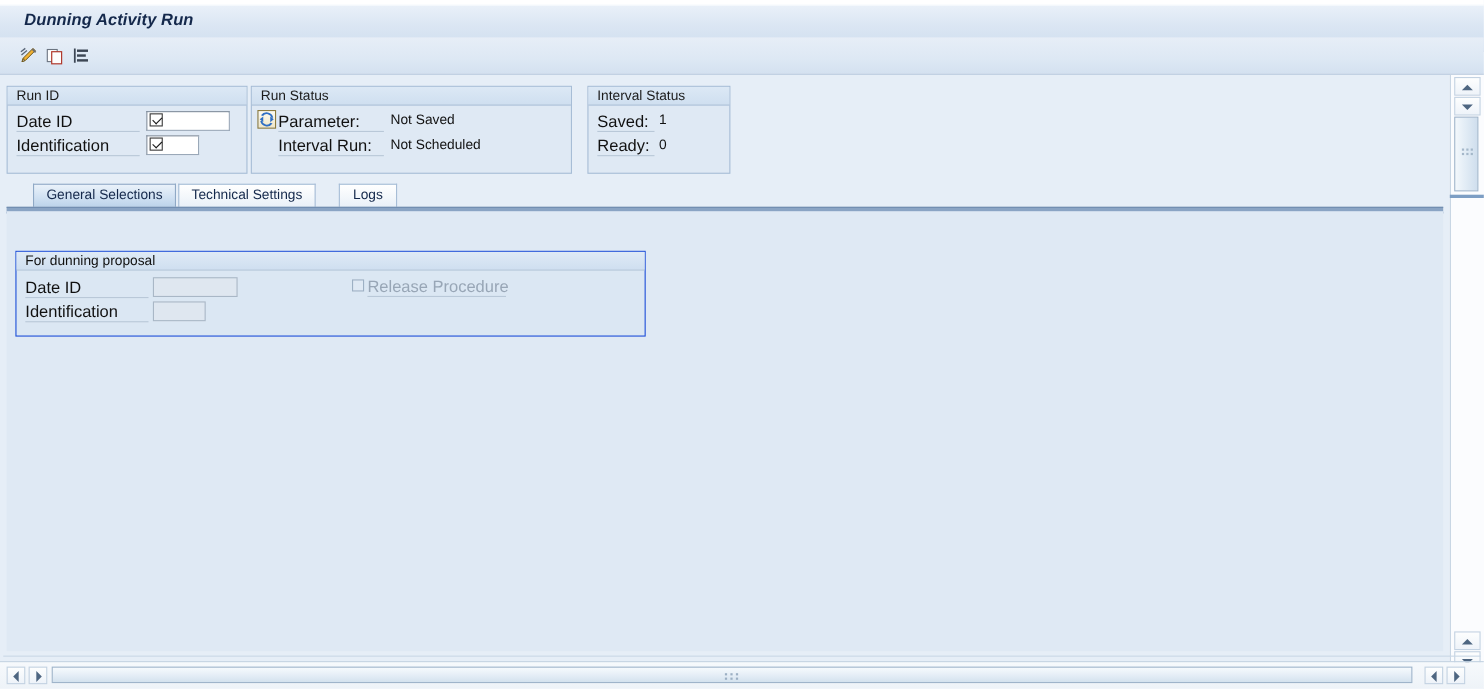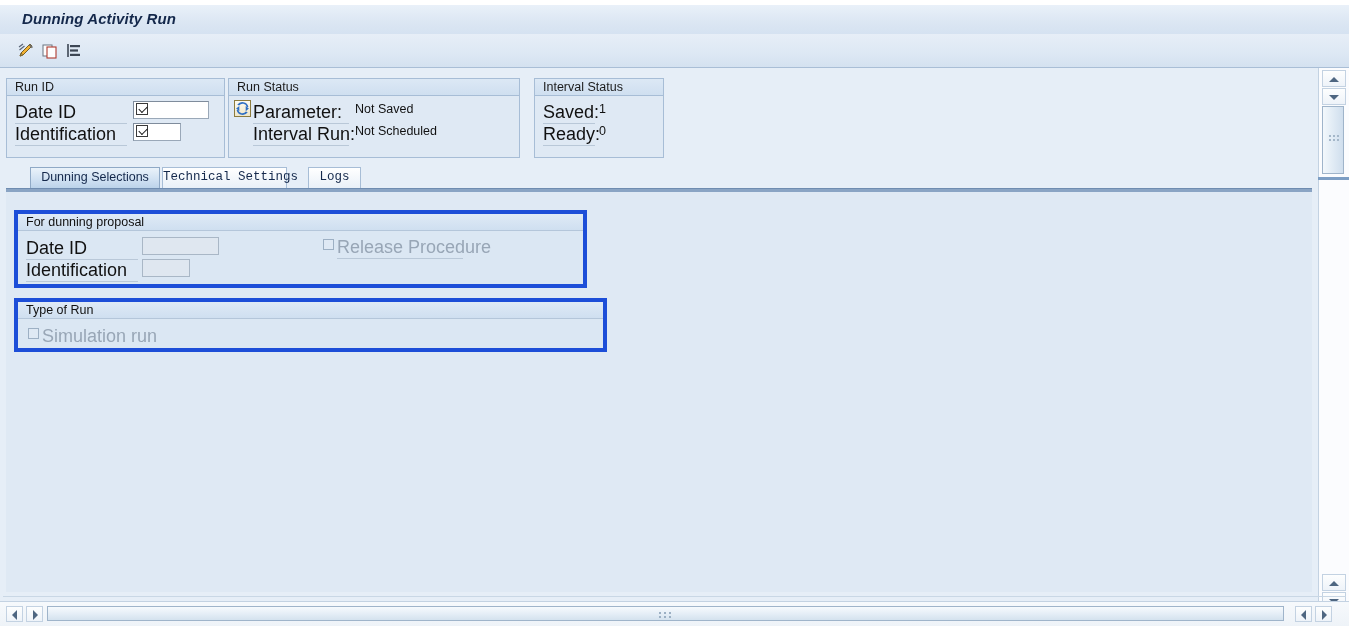--- a/index.html
+++ b/index.html
@@ -64,21 +64,21 @@
     font-size:12.5px;color:#1b1b1b;
     padding:1px 0 13px 8px;box-sizing:border-box;white-space:nowrap;
   }
   .gbox-body{position:absolute;left:0;top:18px;right:0;bottom:0;}
 
   #runid-box{left:6px;top:78px;width:219px;height:80px;}
   #runstatus-box{left:228px;top:78px;width:292px;height:80px;}
   #interval-box{left:534px;top:78px;width:130px;height:80px;}
 
   .fld-label{
-    position:absolute;font-size:18px;color:#111;white-space:nowrap;
+    position:absolute;font-size:15px;color:#111;white-space:nowrap;
   }
   .ul-label{
     border-bottom:1px solid #b9c8d8;
   }
   .sap-input{
     position:absolute;box-sizing:border-box;
     background:#ffffff;
     border:1px solid #9aa8b8;
     border-top-color:#7f8c9c;border-left-color:#7f8c9c;
     height:18px;
@@ -109,41 +109,41 @@
   .tabstrip{
     position:absolute;left:6px;top:167px;width:1306px;height:21px;
   }
   .tab{
     position:absolute;top:0;height:21px;box-sizing:border-box;
     font-size:12.5px;color:#14284b;white-space:nowrap;
     padding-top:2px;text-align:center;
   }
   .tab-inactive{
     background:linear-gradient(to bottom,#ffffff 0%,#f3f7fb 55%,#e9f0f8 100%);
-    border:1px solid #a7bdd6;border-bottom:none;font-family:Liberation Mono, monospace;
+    border:1px solid #a7bdd6;border-bottom:none;
   }
   .tab-active{
     background:linear-gradient(to bottom,#eaf2fa 0%,#cfe0f2 60%,#bcd3ea 100%);
     border:1px solid #8fa9c6;border-bottom:none;
     font-weight:normal;
   }
   .tab-underline{
     position:absolute;left:6px;top:188px;width:1306px;height:4px;
     background:#8aa4c4;
     border-top:1px solid #6f8cb0;border-bottom:1px solid #6f8cb0;
   }
   .tab-content{
     position:absolute;left:6px;top:192px;width:1306px;height:400px;
     background:#dfe9f4;
   }
 
   
   .panel{
     position:absolute;box-sizing:border-box;
-    background:#dbe7f3;border:4px solid #1d4ed8;
+    background:#dbe7f3;border:1px solid #1d4ed8;margin-top:18px;
   }
   .panel-title{
     position:absolute;left:0;top:0;right:0;height:17px;
     background:linear-gradient(to bottom,#dfeaf6 0%,#cfdff0 100%);
     border-bottom:1px solid #b4c6da;
     font-size:12.5px;color:#111;padding:1px 0 0 8px;box-sizing:border-box;
     white-space:nowrap;
   }
   #dunning-panel{left:14px;top:210px;width:573px;height:78px;}
   #typeofrun-panel{left:14px;top:298px;width:593px;height:54px;}
@@ -277,21 +277,21 @@
       <div class="fld-label ul-label" style="left:8px;top:5px;width:52px;">Saved:</div>
       <div class="val-text" style="left:64px;top:5px;">1</div>
 
       <div class="fld-label ul-label" style="left:8px;top:27px;width:52px;">Ready:</div>
       <div class="val-text" style="left:64px;top:27px;">0</div>
     </div>
   </div>
 
   <div class="tabstrip">
     <div class="tab tab-active" style="left:24px;width:130px;">
-      <span>Dunning Selections</span>
+      <span>General Selections</span>
     </div>
     <div class="tab tab-inactive" style="left:156px;width:125px;">
       <span>Technical Settings</span>
     </div>
     <div class="tab tab-inactive" style="left:283px;width:53px;margin-left:19px;">
       <span>Logs</span>
     </div>
   </div>
   <div class="tab-underline"></div>
   <div class="tab-content"></div>
@@ -304,27 +304,20 @@
 
     <div class="fld-label ul-label" style="left:8px;top:46px;width:112px;">Identification</div>
     <div class="sap-input disabled" style="left:124px;top:45px;width:48px;"></div>
 
     <div style="position:absolute;left:305px;top:23px;width:140px;height:16px;">
       <span class="chk-disabled" style="left:0;top:2px;"></span>
       <span class="fld-label dis-text ul-label" style="left:14px;top:0px;width:126px;">Release Procedure</span>
     </div>
   </div>
 
-  <div class="panel" id="typeofrun-panel">
-    <div class="panel-title">Type of Run</div>
-    <div style="position:absolute;left:10px;top:24px;width:140px;height:16px;">
-      <span class="chk-disabled" style="left:0;top:2px;"></span>
-      <span class="fld-label dis-text" style="left:14px;top:0px;">Simulation run</span>
-    </div>
-  </div>
 
   <div class="vsb">
     <div class="sb-btn" style="left:3px;top:2px;width:24px;height:17px;">
       <span class="arrow arrow-up" style="left:6px;top:6px;"></span>
     </div>
     <div class="sb-btn" style="left:3px;top:20px;width:24px;height:17px;">
       <span class="arrow arrow-dn" style="left:6px;top:6px;"></span>
     </div>
     <div class="sb-btn" style="left:3px;top:506px;width:24px;height:17px;">
       <span class="arrow arrow-up" style="left:6px;top:6px;"></span>

